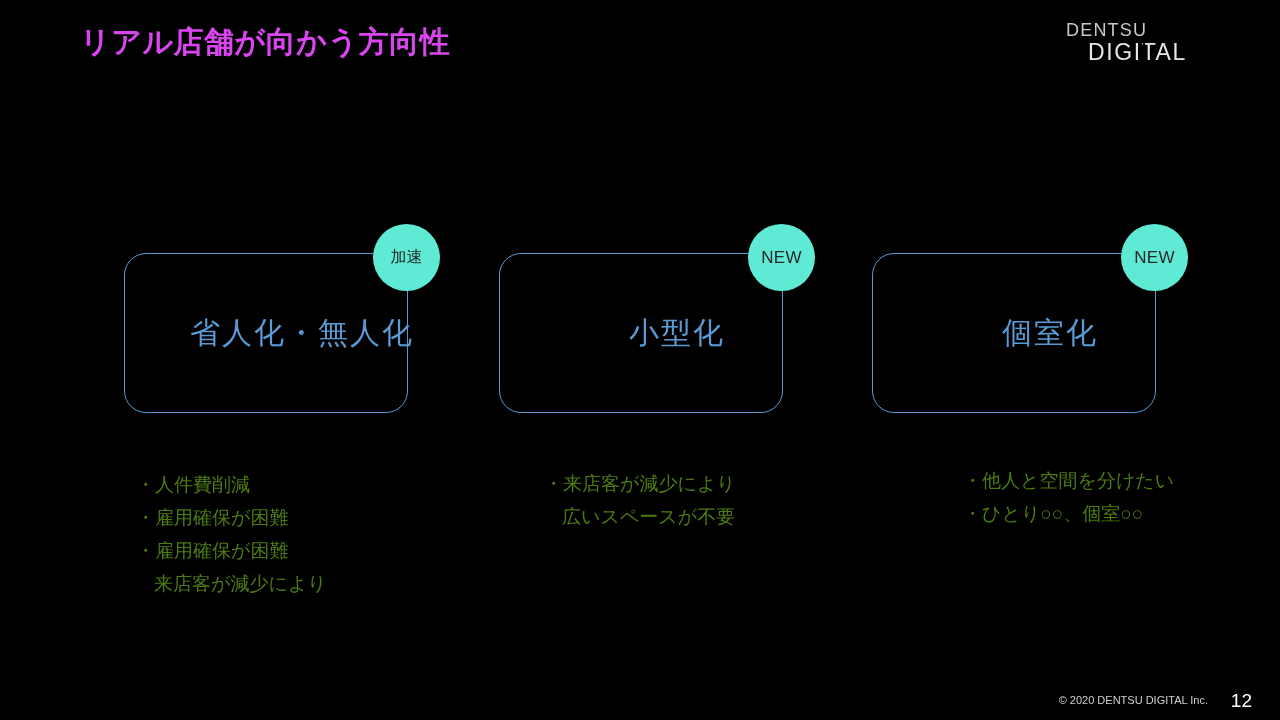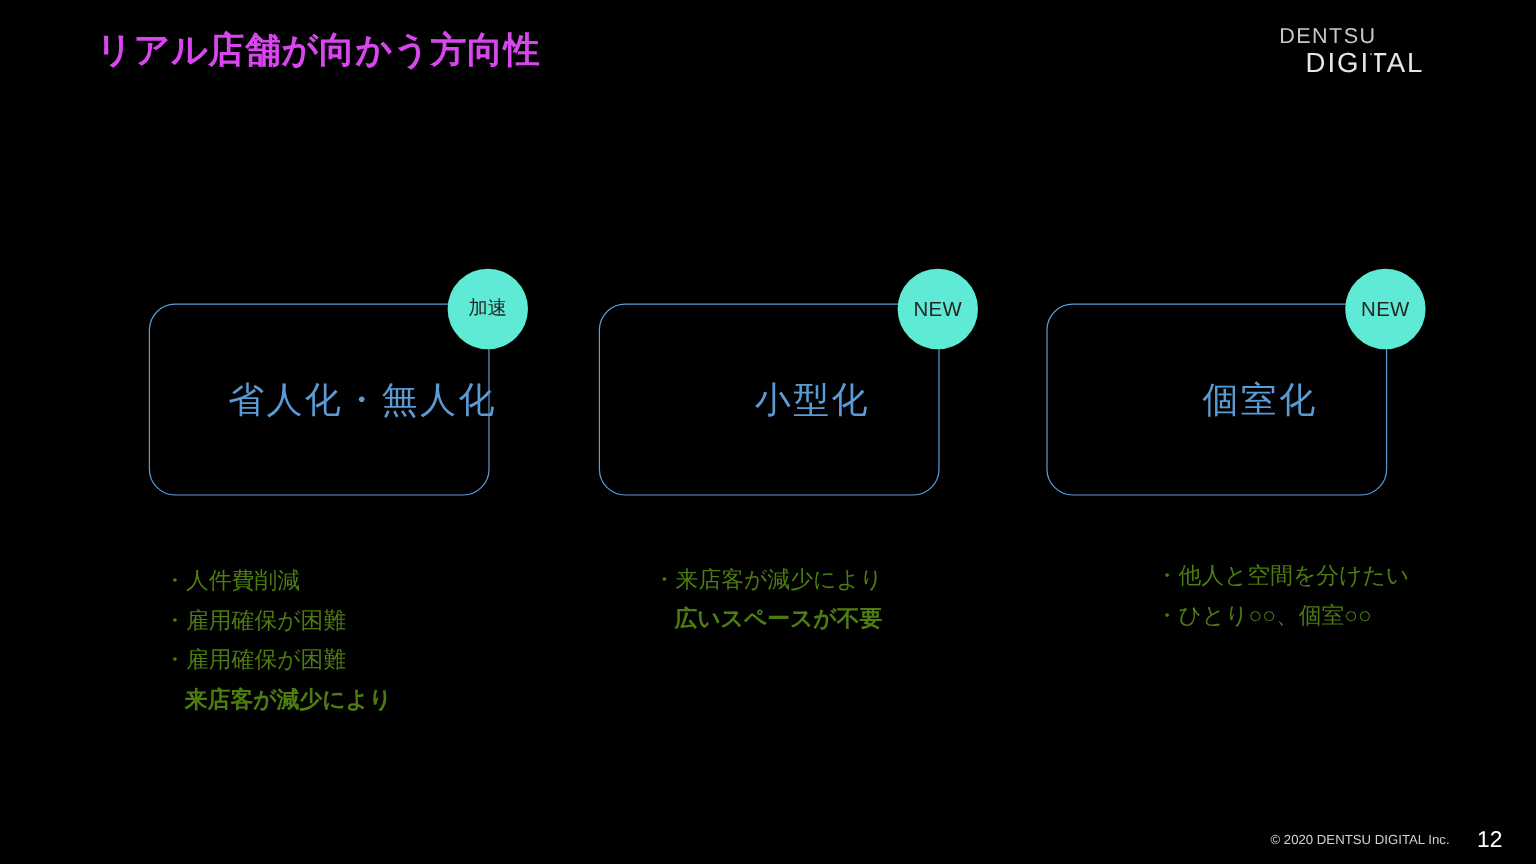--- a/index.html
+++ b/index.html
@@ -111,21 +111,21 @@
   .bullets {
     position: absolute;
     font-size: 19px;
     color: #4d7c0f;
     line-height: 33px;
     white-space: nowrap;
   }
   .bullets.b1 { left: 136px; top: 468px; }
   .bullets.b2 { left: 508px; top: 467px; margin-left: 36px; }
   .bullets.b3 { left: 930px; top: 464px; margin-left: 33px; }
-  .bullets .line.cont { padding-left: 18px; font-weight: bold; }
+  .bullets .line.cont { padding-left: 18px; }
 
   
   .footer-copy {
     position: absolute;
     right: 72px;
     bottom: 14px;
     font-size: 11px;
     color: #d0d0d0;
     white-space: nowrap;
   }

